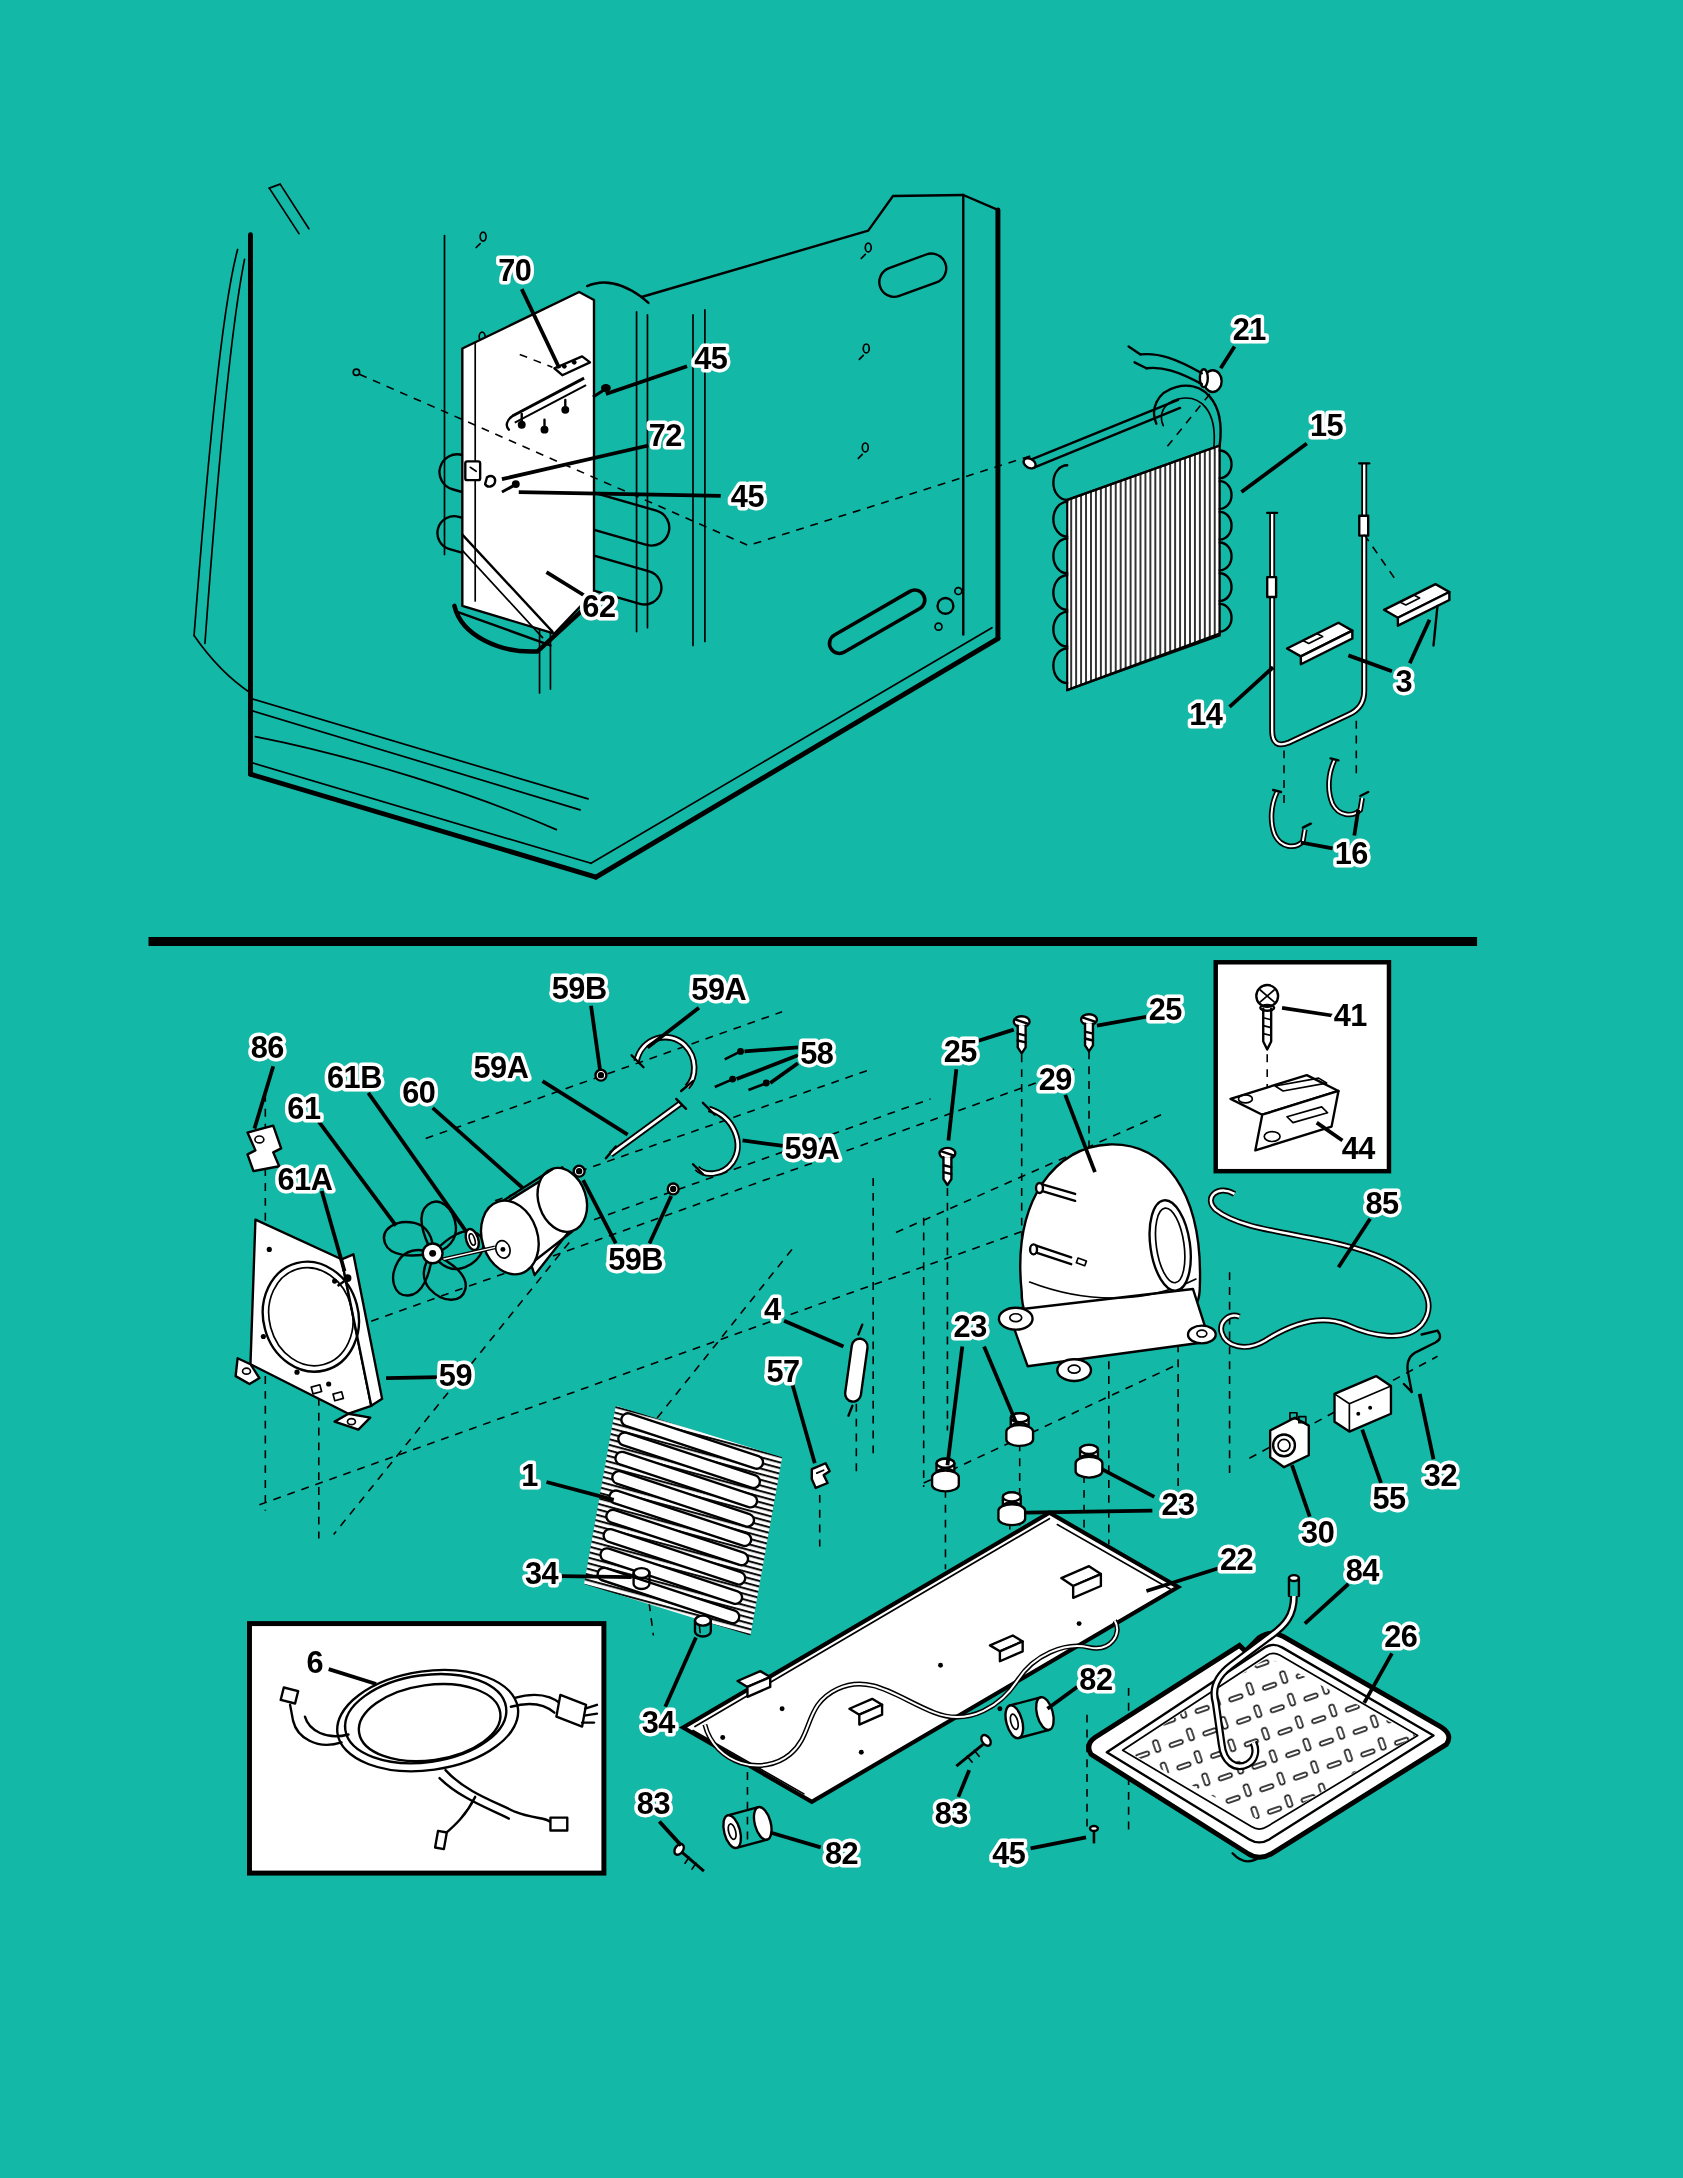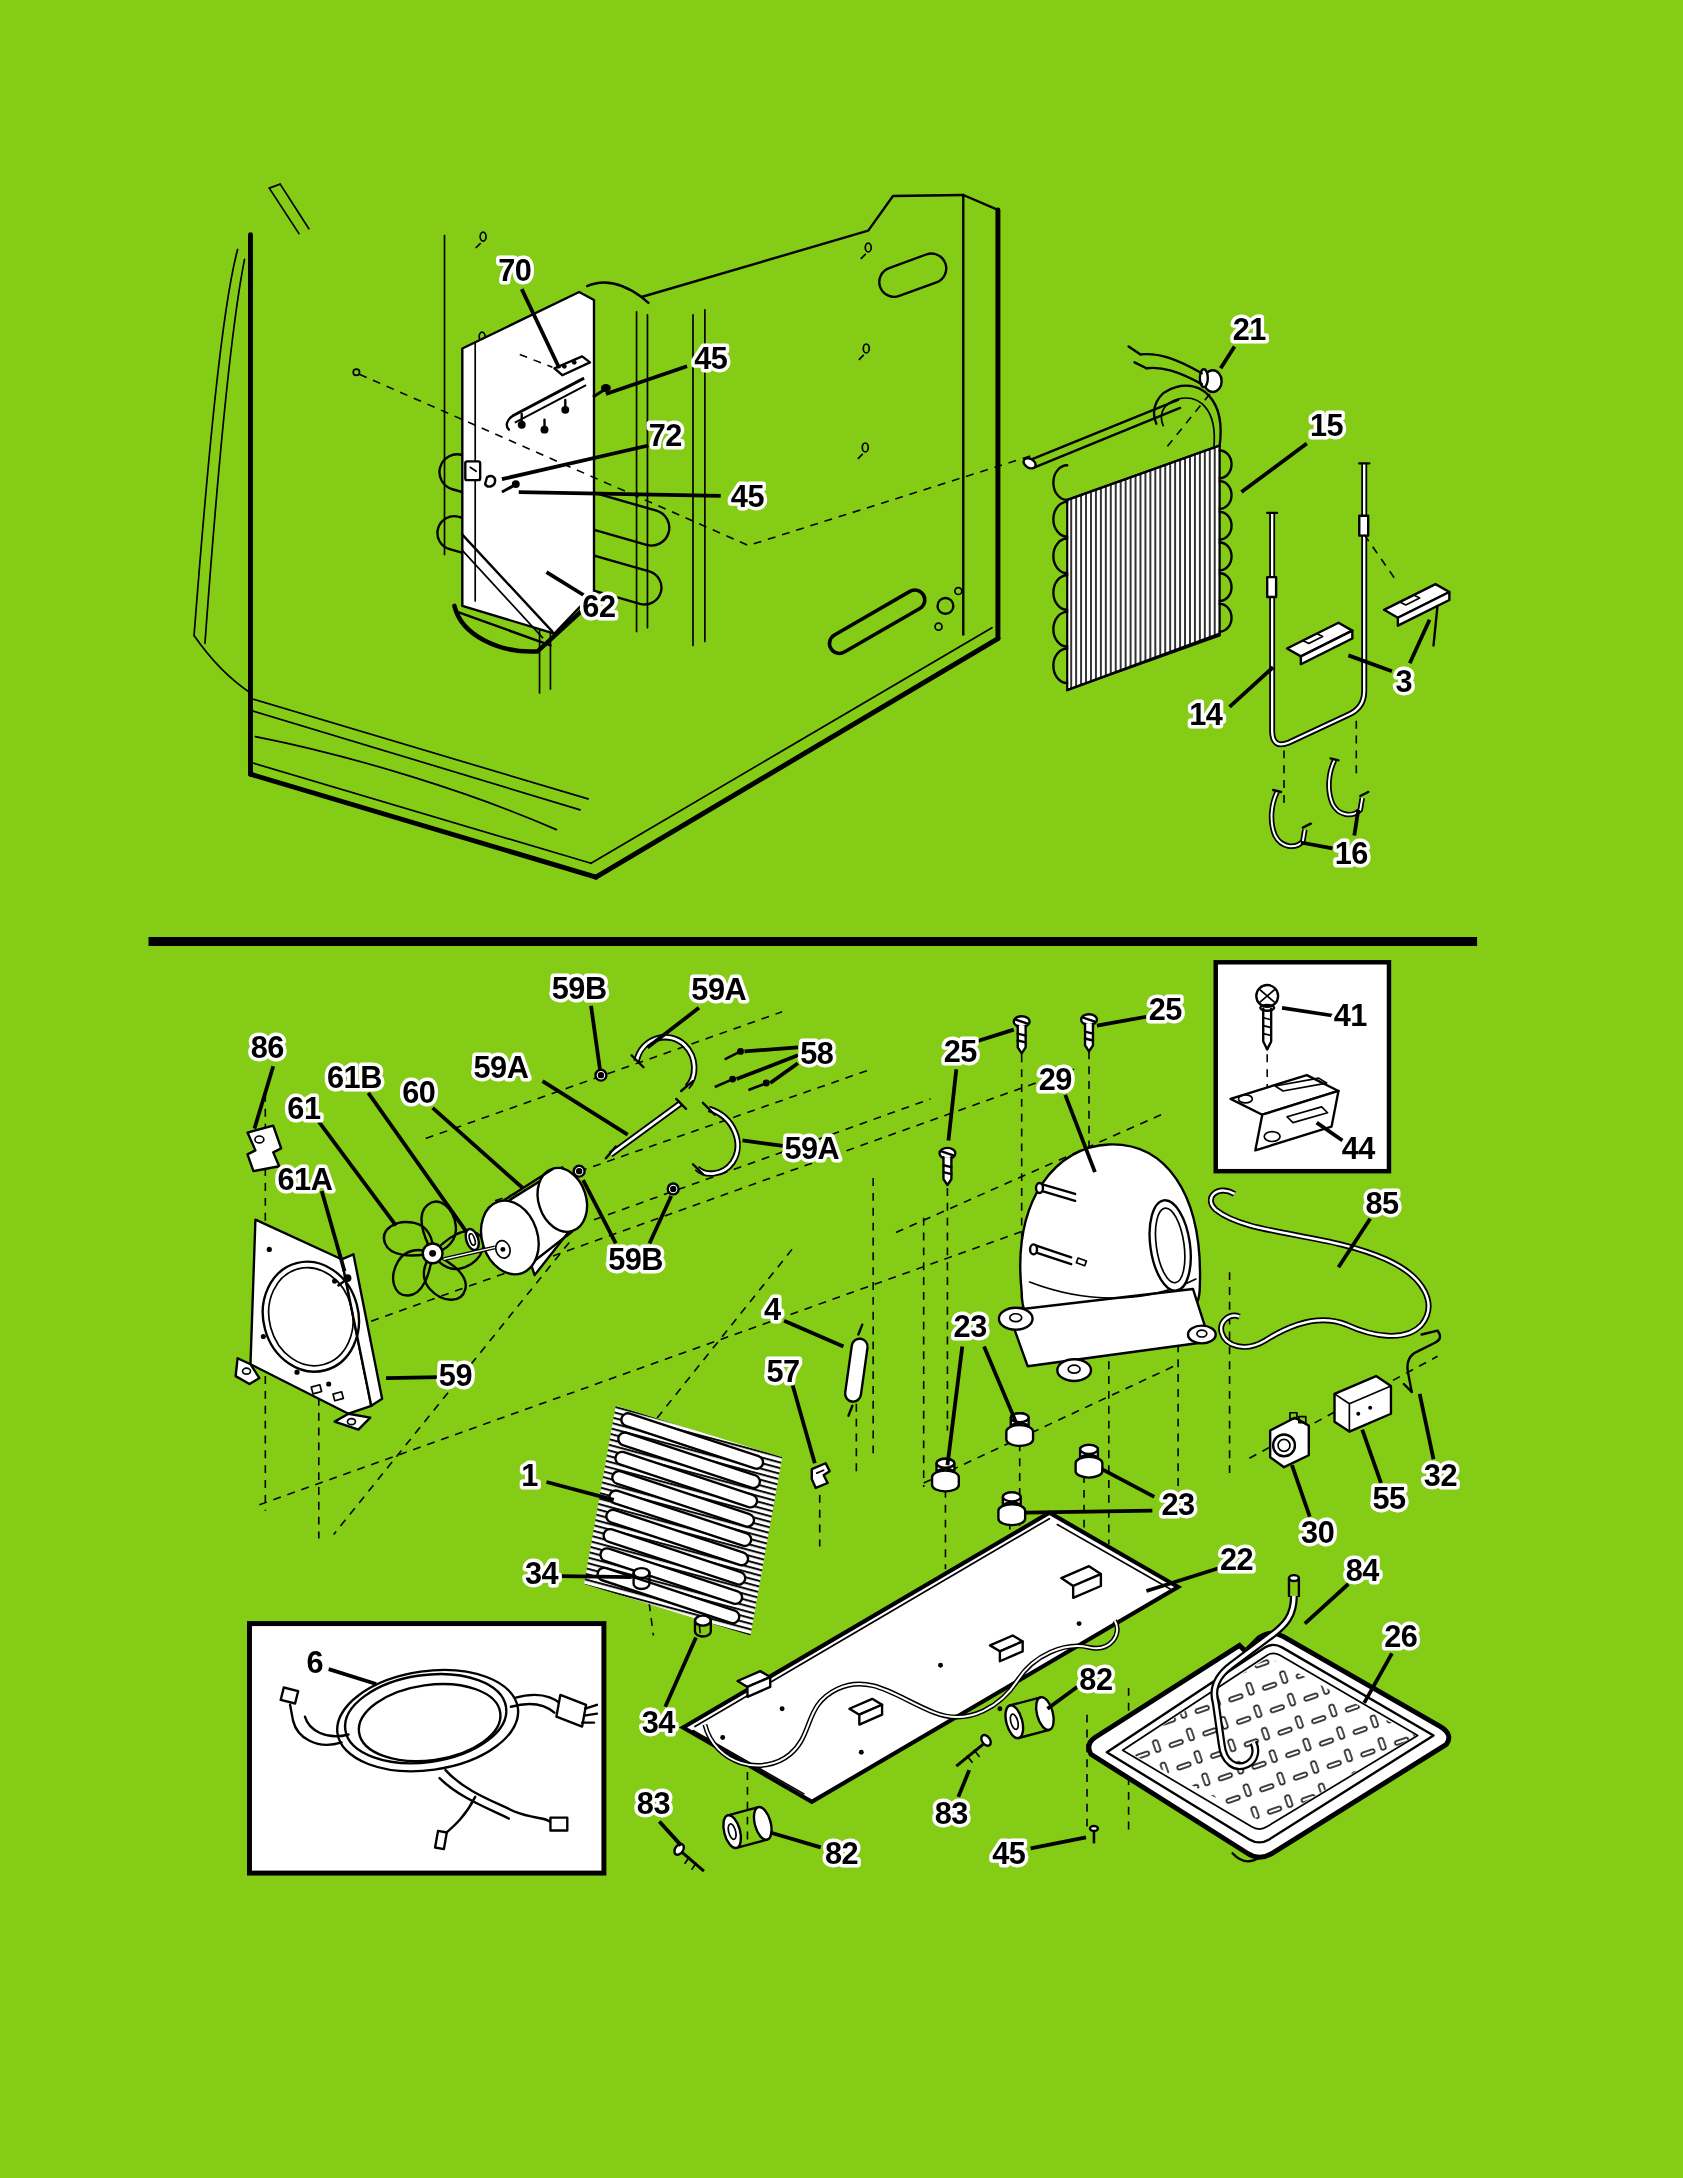--- a/index.html
+++ b/index.html
@@ -20,21 +20,21 @@
   }
   .ln{stroke:#000;fill:none;stroke-width:2.4;stroke-linecap:round;stroke-linejoin:round;}
   .thk{stroke:#000;fill:none;stroke-width:5;stroke-linecap:round;stroke-linejoin:round;}
   .thin{stroke:#000;fill:none;stroke-width:1.7;stroke-linecap:round;stroke-linejoin:round;}
   .dash{stroke:#000;fill:none;stroke-width:1.6;stroke-dasharray:8 7;stroke-linecap:butt;}
   .wfill{fill:#ffffff;}
 </style>
 </head>
 <body>
 
-<div id="page" style="background: #84cc16;">
+<div id="page" style="background: #14b8a6;">
 <svg id="diagram-svg" width="1683" height="2178" viewBox="0 0 1700 2200" xmlns="http://www.w3.org/2000/svg">
 
   <defs>
     <pattern id="finsV" width="5" height="8" patternUnits="userSpaceOnUse">
       <rect width="5" height="8" fill="#fff"></rect>
       <line x1="2" y1="0" x2="2" y2="8" stroke="#000" stroke-width="1.6"></line>
     </pattern>
     <pattern id="coilHatch" width="5.5" height="9" patternUnits="userSpaceOnUse" patternTransform="rotate(105)">
       <rect width="5.5" height="9" fill="#fff"></rect>
       <line x1="2" y1="0" x2="2" y2="9" stroke="#000" stroke-width="2"></line>

